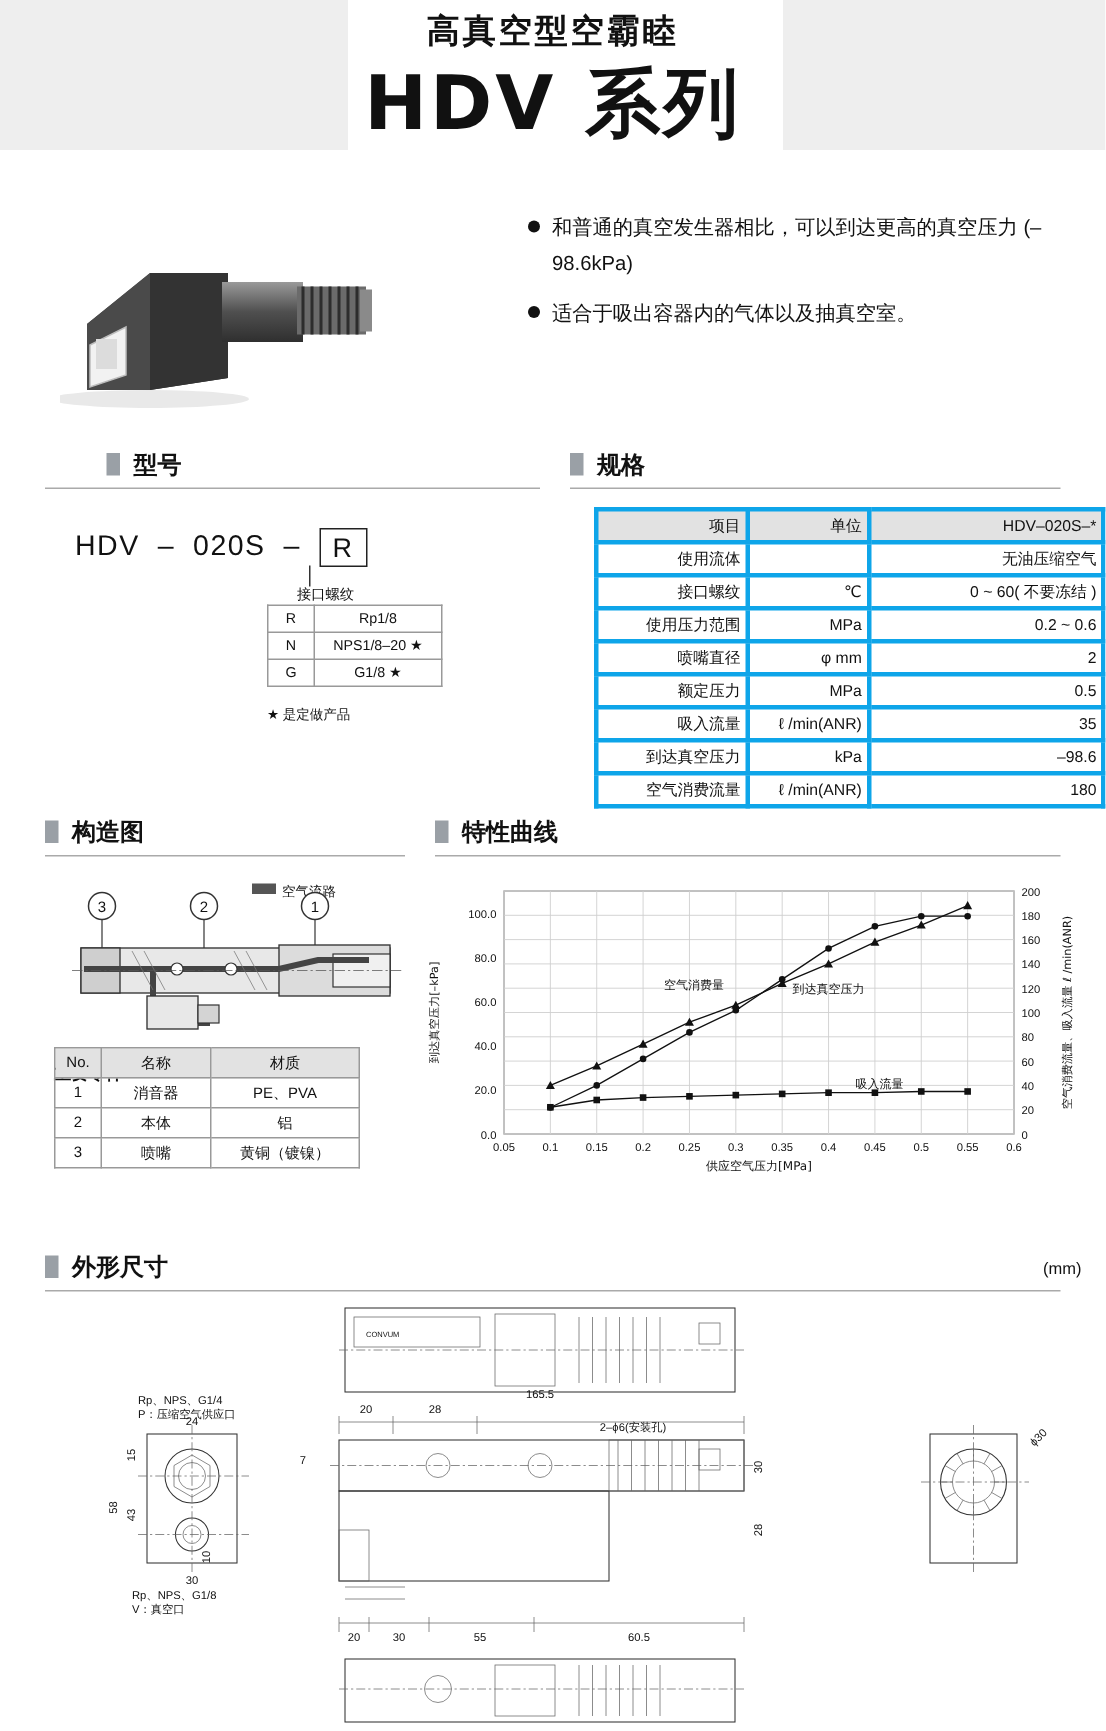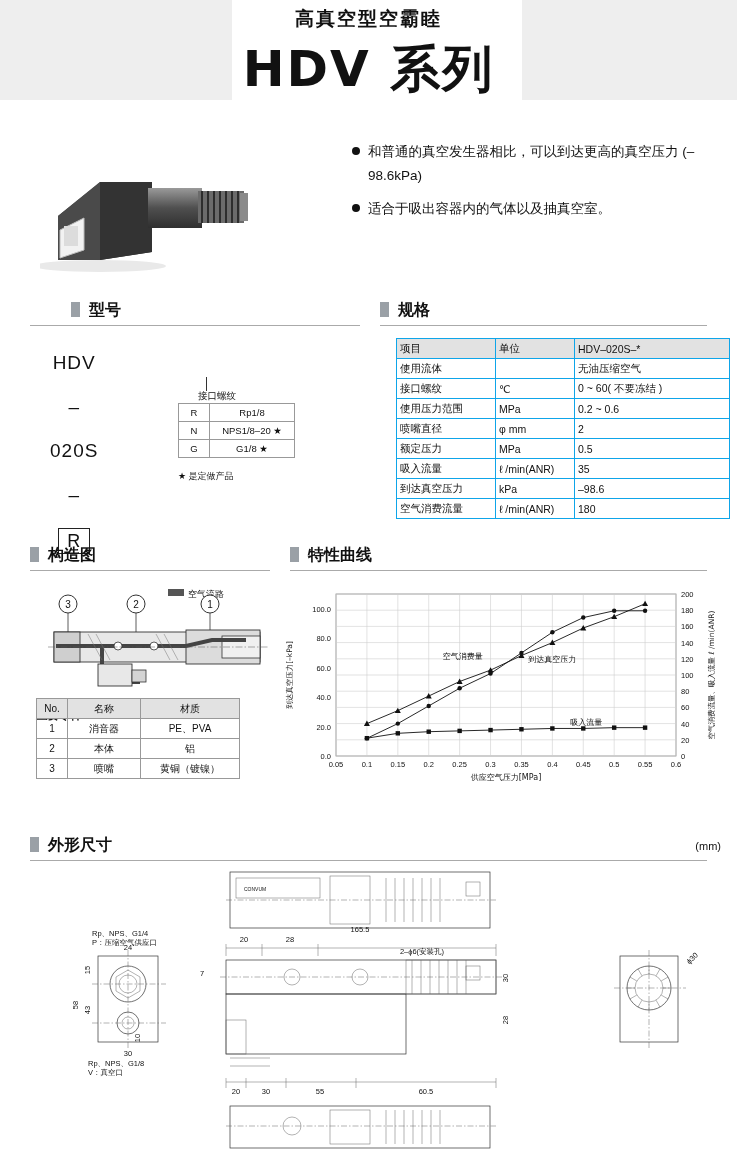--- a/index.html
+++ b/index.html
@@ -17,21 +17,21 @@
   .header{
     position:absolute;left:0;top:0;width:737px;height:100px;
     background:#eeeeee;
   }
   .header .band{
     position:absolute;left:232px;top:0;width:290px;height:100px;
     background:#ffffff;
   }
   .hdr-sub{
     position:absolute;left:0;top:6px;width:737px;text-align:center;
-    font-size:19px;font-weight:bold;letter-spacing:2px;color:#111;
+    font-size:22px;font-weight:bold;letter-spacing:2px;color:#111;
   }
   .hdr-title{
     position:absolute;left:0;top:36px;width:737px;text-align:center;
     font-size:50px;font-weight:bold;letter-spacing:2px;color:#111;
     font-family:"DejaVu Sans","Liberation Sans",sans-serif;
   }
 
   
   .photo{
     position:absolute;left:40px;top:160px;width:230px;height:120px;
@@ -56,42 +56,42 @@
   .sec-head .mark{
     display:inline-block;width:9px;height:15px;background:#9aa0a6;
     margin-right:9px;vertical-align:-2px;
   }
   .rule{position:absolute;height:1px;background:#aaa;}
 
   
   .model-row{
     position:absolute;left:50px;top:352px;
     font-size:19px;letter-spacing:1px;color:#111;
-    display:flex;align-items:center;gap:22px;flex-direction:column;
+    display:flex;align-items:center;gap:12px;
   }
   .model-box{
     border:1px solid #222;padding:1px 8px;font-size:18px;line-height:22px;
   }
   .conn-label{position:absolute;left:178px;top:390px;font-size:9.5px;color:#111;margin-left:20px;}
   .conn-line{position:absolute;left:206px;top:377px;width:1px;height:14px;background:#333;}
   table.conn{
     position:absolute;left:178px;top:403px;border-collapse:collapse;font-size:9.5px;
   }
   table.conn td{border:1px solid #999;padding:2px 4px;text-align:center;height:13px;}
   table.conn td.k{width:22px;}
   table.conn td.v{width:76px;}
   .note-star{position:absolute;left:178px;top:470px;font-size:9px;color:#111;}
 
   
   table.spec{
     position:absolute;left:396px;top:338px;border-collapse:collapse;
     font-size:10.5px;
   }
   table.spec th,table.spec td{
-    border:1px solid #0ea5e9;padding:2px 3px;text-align:left;height:15px;
+    border:3px solid #0ea5e9;padding:2px 3px;text-align:right;height:15px;
     font-weight:normal;color:#111;
   }
   table.spec th{background:#e2e2e2;font-weight:normal;}
   table.spec .c1{width:92px;}
   table.spec .c2{width:72px;}
   table.spec .c3{width:148px;}
 
   
   .struct-wrap{position:absolute;left:36px;top:580px;width:240px;height:120px;}
   .legend-air{position:absolute;left:168px;top:588px;font-size:9px;color:#111;}

